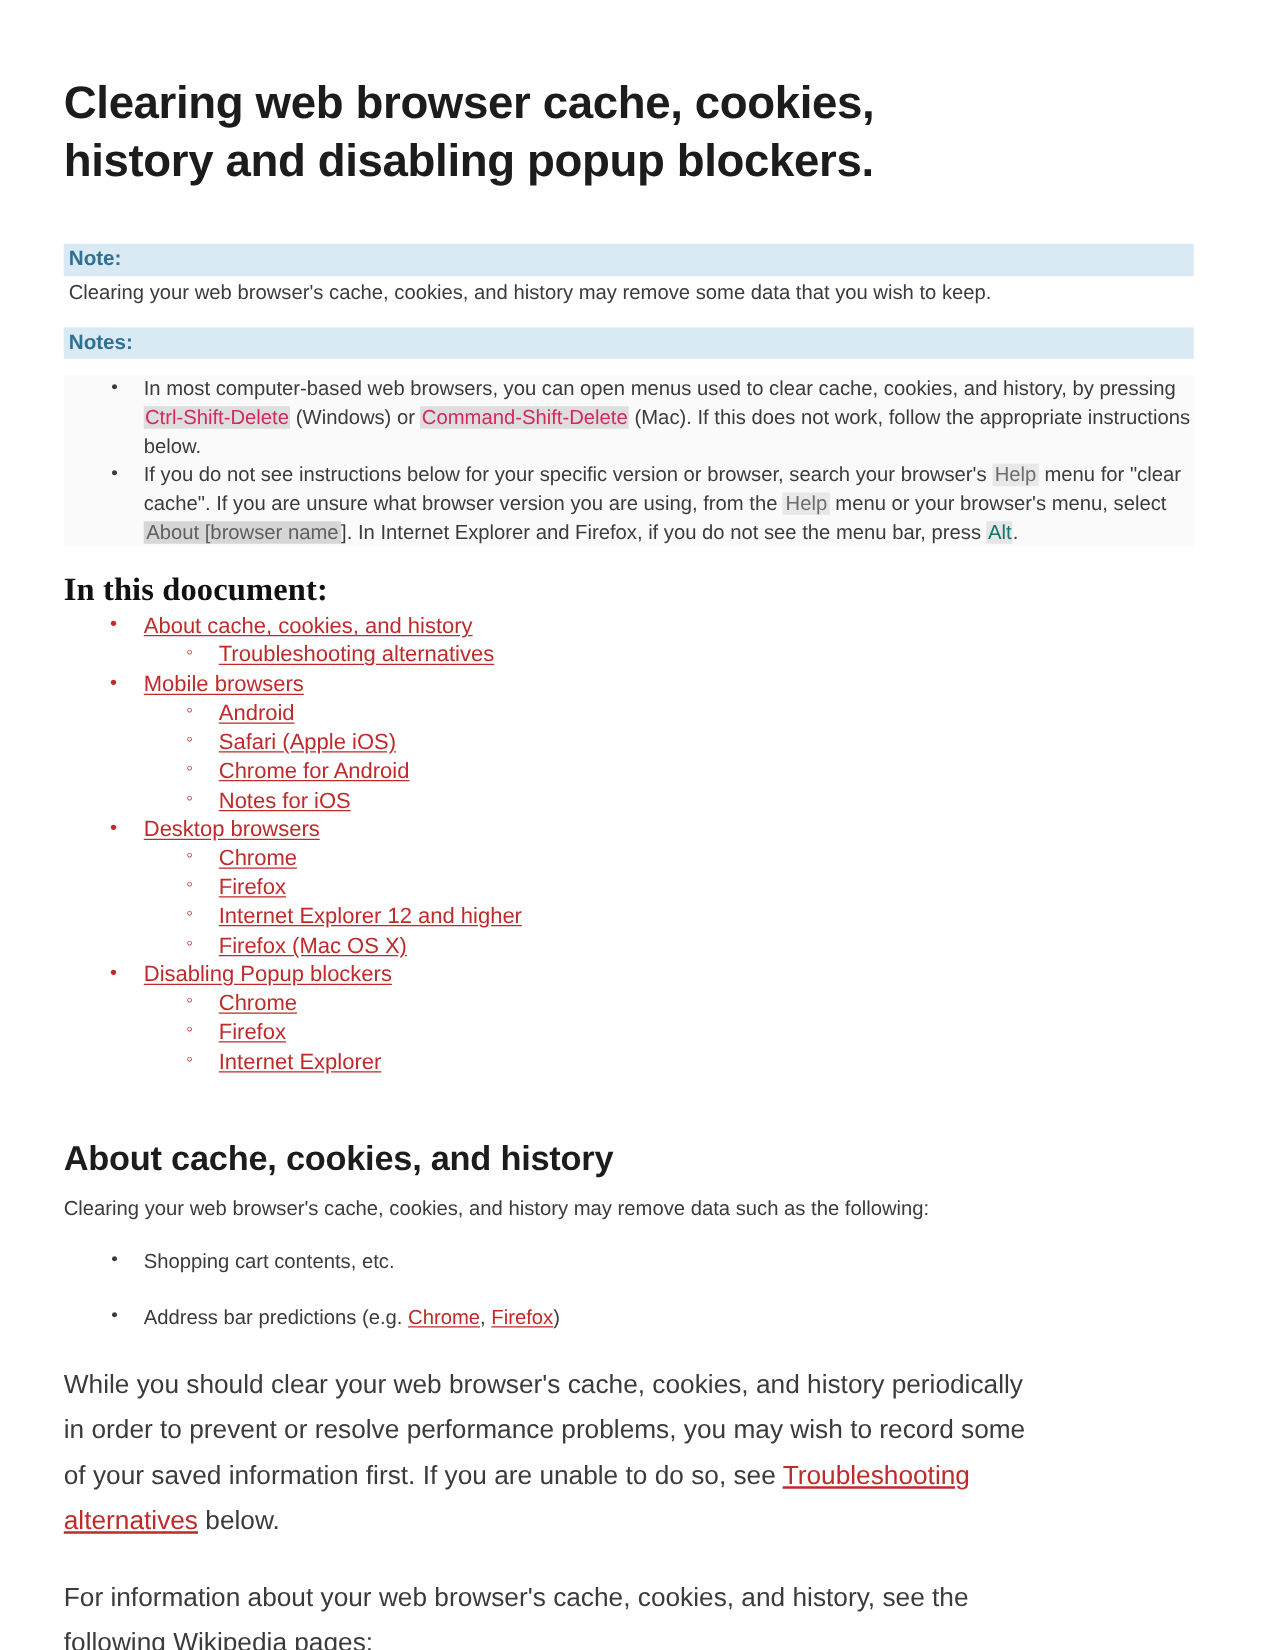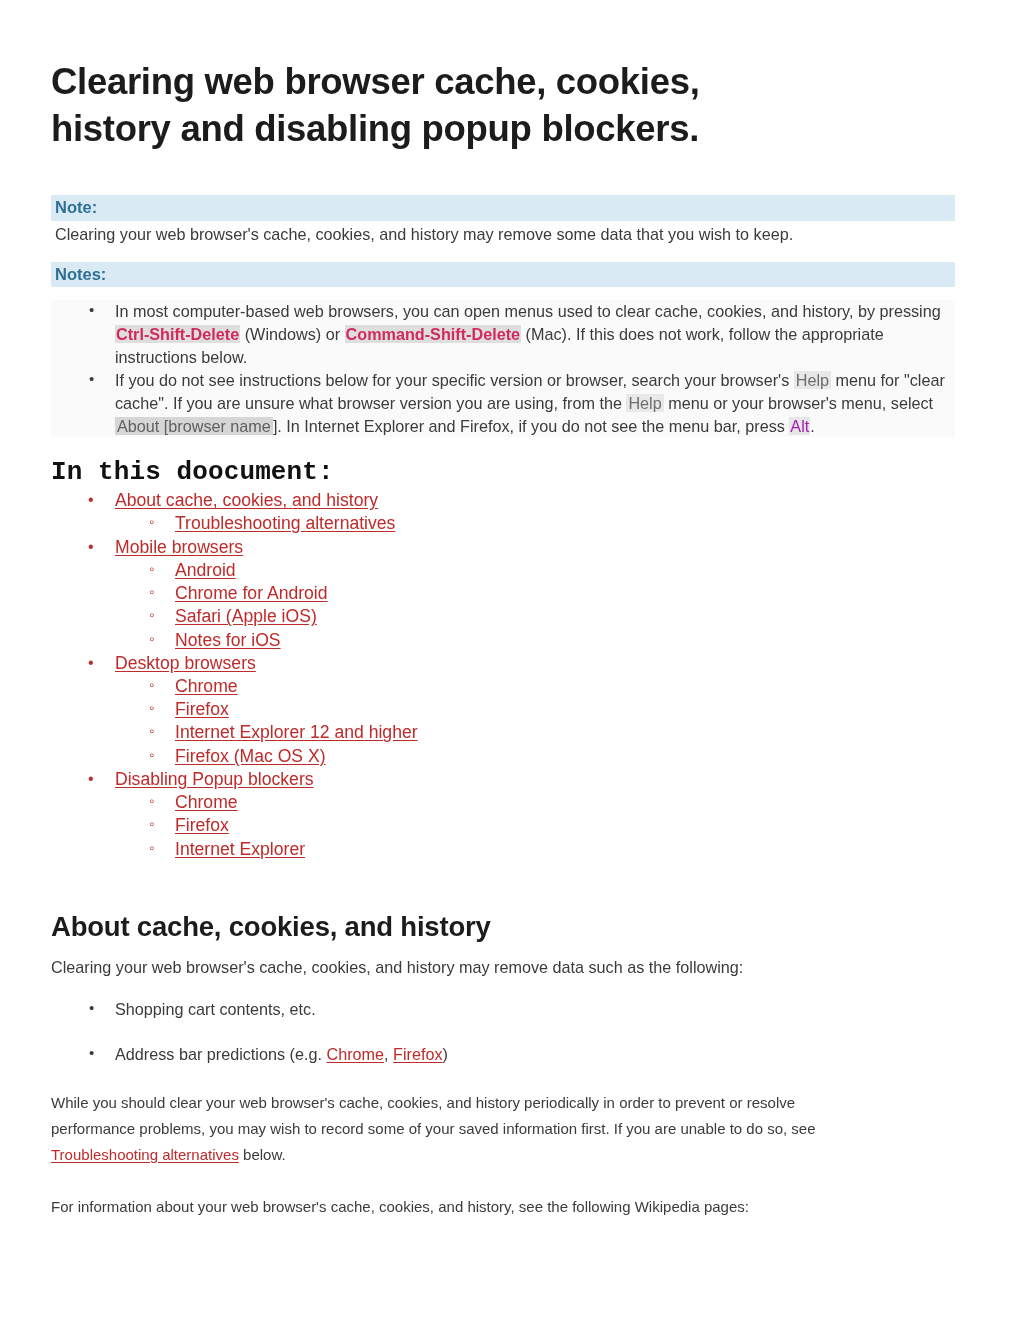--- a/index.html
+++ b/index.html
@@ -78,42 +78,42 @@
     left: -26px;
     top: -1px;
     font-size: 15px;
     color: #3b3b3b;
   }
 
   
   .kbd-key {
     background: #dedede;
     color: #d22a5c;
-    font-weight: bold;
+    font-weight: normal;
     padding: 0 1px;
   }
   .kbd-plain {
     background: #e6e6e6;
-    color: #a21caf;
+    color: #0f766e;
     padding: 0 1px;
   }
   .menu-hl {
     background: #e8e8e8;
     color: #6d6d6d;
     padding: 0 2px;
   }
   .menu-hl-strong {
     background: #d6d6d6;
     color: #5f5f5f;
     padding: 0 2px;
   }
 
   
   .toc-heading {
-    font-family: Liberation Mono, monospace;
+    font-family: Liberation Serif, serif;
     font-size: 26px;
     font-weight: bold;
     color: #111111;
     margin: 20px 0 0 0;
     letter-spacing: 0.1px;
   }
 
   .toc {
     margin: 2px 0 0 0;
     padding: 0 0 0 64px;
@@ -191,21 +191,21 @@
   .data-list li::before {
     content: "\2022";
     position: absolute;
     left: -26px;
     top: -1px;
     font-size: 15px;
     color: #3b3b3b;
   }
 
   .para {
-    font-size: 15px;
+    font-size: 21px;
     line-height: 1.72;
     color: #3b3b3b;
     margin: 19px 0 0 0;
     max-width: 895px;
   }
   .para.tight { margin-top: 26px; }
 </style>
 </head>
 <body>
 
@@ -244,24 +244,24 @@
       </ul>
     </li>
 
     <li>
       <div class="lnk-row"><a class="lnk" href="#">Mobile browsers</a></div>
       <ul class="toc-sub">
         <li>
             <div class="lnk-row"><a class="lnk" href="#">Android</a></div>
           </li>
         <li>
+            <div class="lnk-row"><a class="lnk" href="#">Safari (Apple iOS)</a></div>
+          </li>
+        <li>
             <div class="lnk-row"><a class="lnk" href="#">Chrome for Android</a></div>
-          </li>
-        <li>
-            <div class="lnk-row"><a class="lnk" href="#">Safari (Apple iOS)</a></div>
           </li>
         <li>
             <div class="lnk-row"><a class="lnk" href="#">Notes for iOS</a></div>
           </li>
       </ul>
     </li>
 
     <li>
       <div class="lnk-row"><a class="lnk" href="#">Desktop browsers</a></div>
       <ul class="toc-sub">

